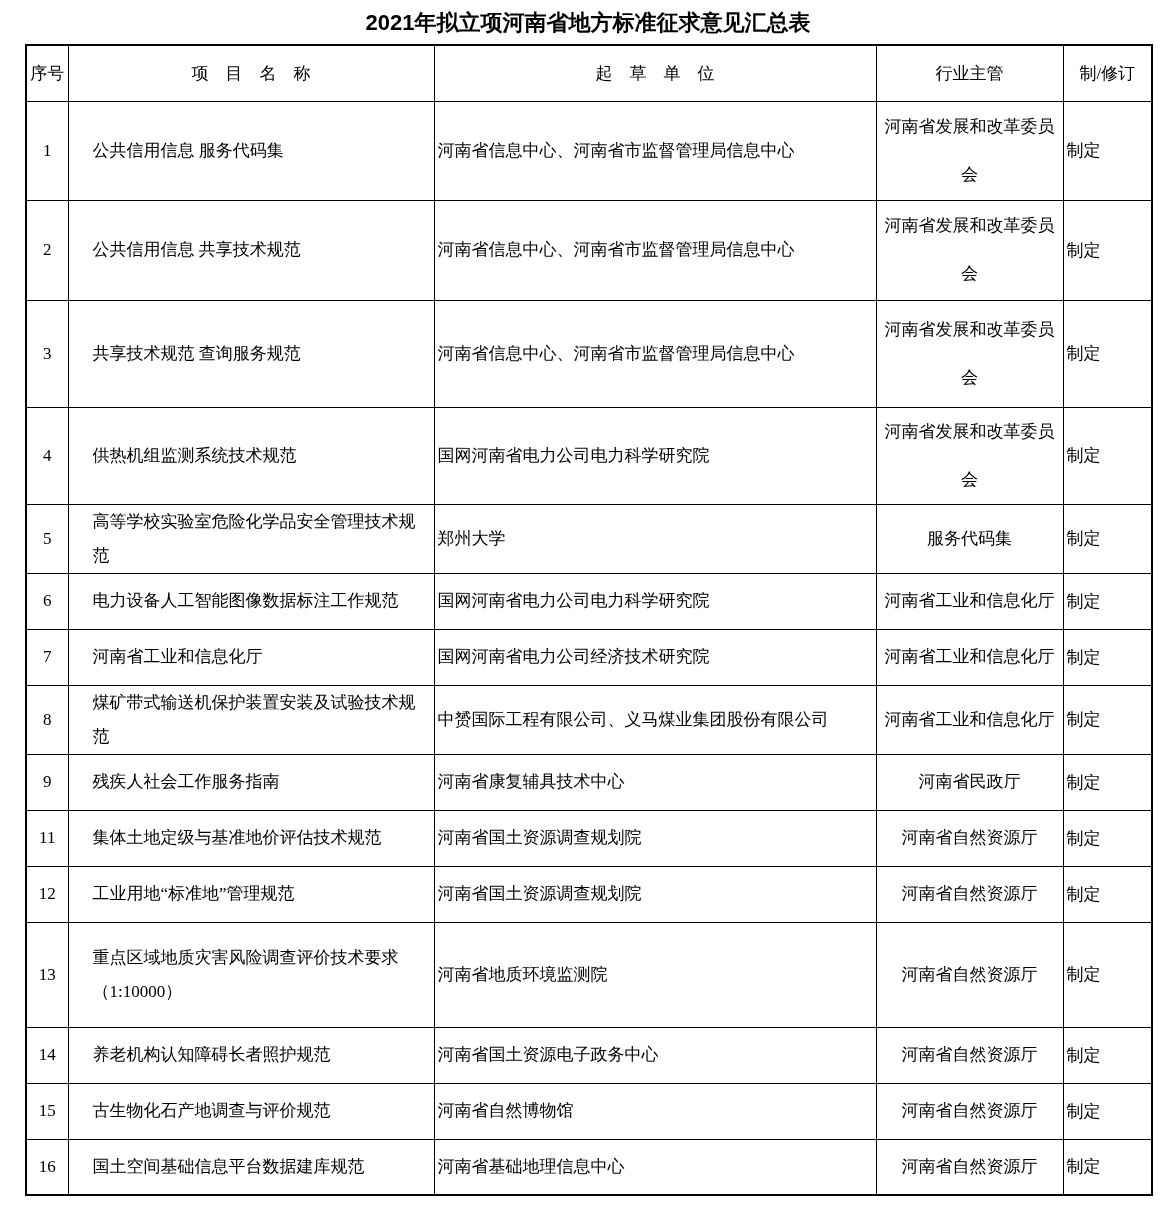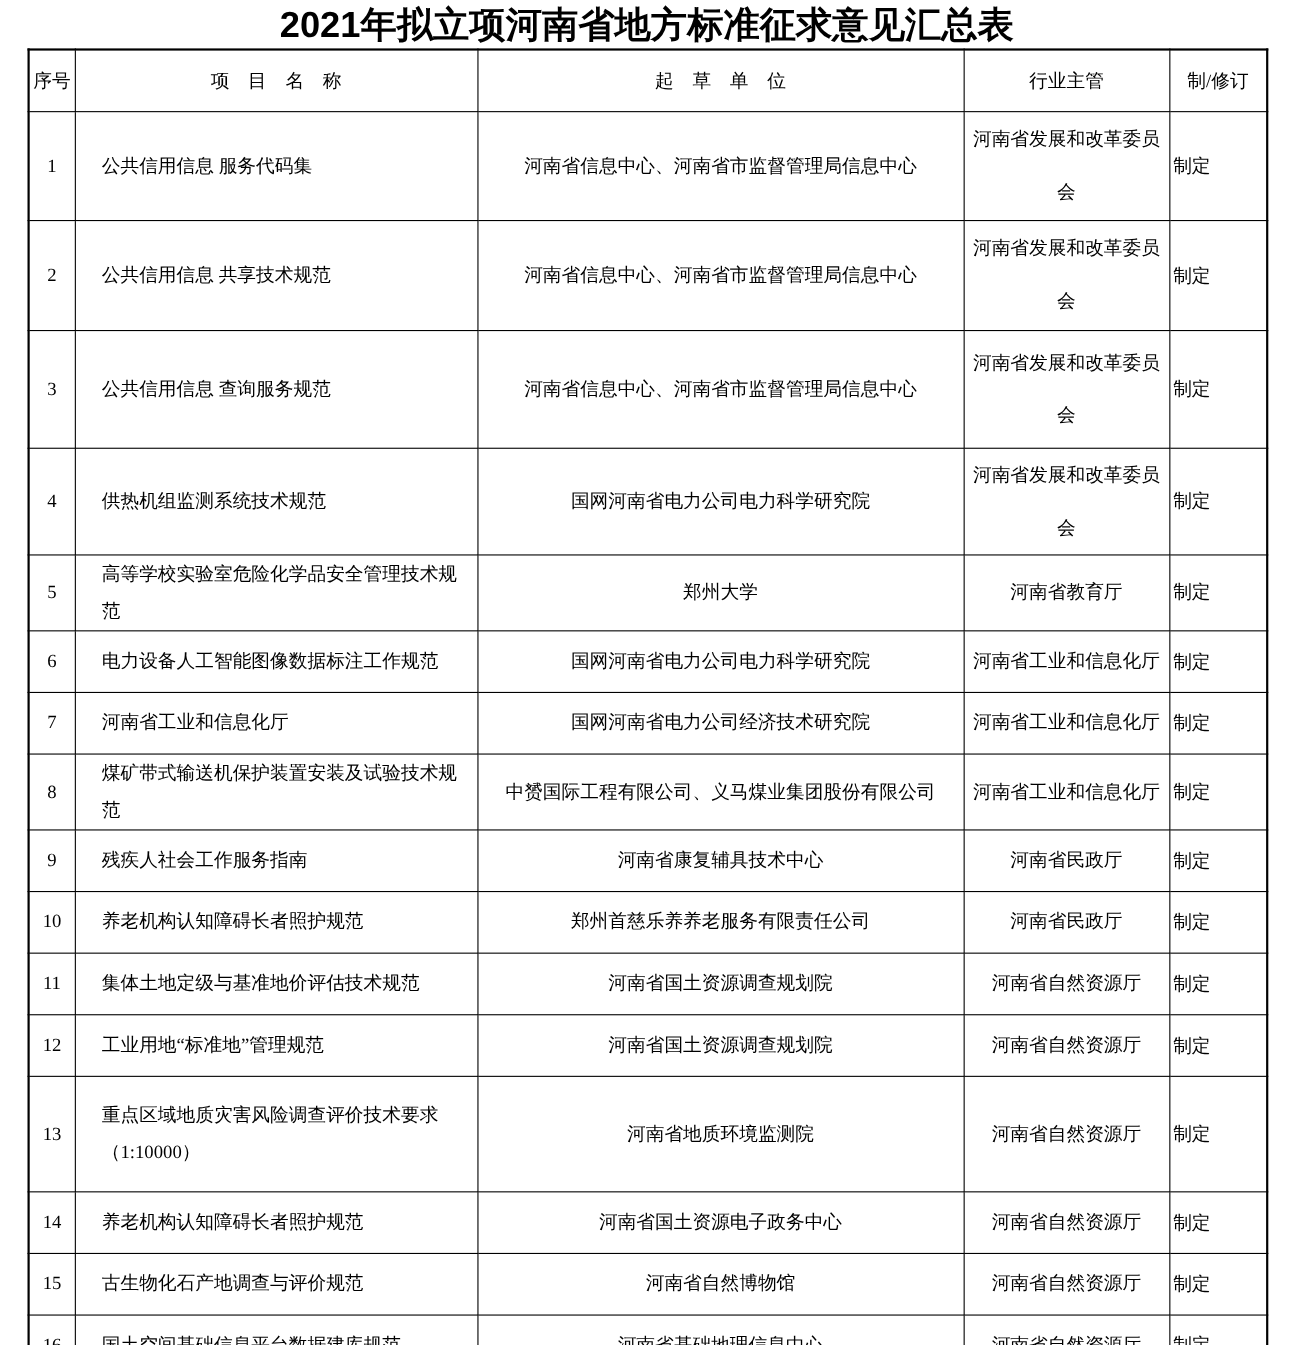--- a/index.html
+++ b/index.html
@@ -14,21 +14,21 @@
   }
   .page {
     padding: 1px 0 0 25px;
   }
   .title {
     width: 1126px;
     margin: 0;
     padding: 0;
     font-family: "Liberation Sans", sans-serif;
     font-weight: bold;
-    font-size: 33px;
+    font-size: 22px;
     line-height: 43px;
     text-align: center;
     letter-spacing: 0px;
     white-space: nowrap;
   }
   table.std-table {
     border-collapse: collapse;
     table-layout: fixed;
     width: 1126px;
     border: 2px solid #000000;
@@ -38,21 +38,21 @@
     padding: 0 3px;
     vertical-align: middle;
     font-size: 17px;
     font-weight: normal;
     overflow: hidden;
   }
   thead tr { height: 56px; }
   th { text-align: center; }
   .c-no   { text-align: center; }
   .c-name { text-align: left; line-height: 34px; padding-left: 24px; }
-  .c-unit { text-align: center; line-height: 34px; }
+  .c-unit { text-align: left; line-height: 34px; }
   .c-dept { text-align: center; line-height: 48px; padding: 0 1px; }
   .c-type { text-align: left; }
 </style>
 </head>
 <body>
 
 <div class="page">
   <h1 class="title">2021年拟立项河南省地方标准征求意见汇总表</h1>
 
   <table class="std-table">
@@ -82,37 +82,37 @@
   </tr>
         <tr style="height: 100px;">
     <td class="c-no">2</td>
     <td class="c-name">公共信用信息 共享技术规范</td>
     <td class="c-unit">河南省信息中心、河南省市监督管理局信息中心</td>
     <td class="c-dept">河南省发展和改革委员会</td>
     <td class="c-type">制定</td>
   </tr>
         <tr style="height: 107px;">
     <td class="c-no">3</td>
-    <td class="c-name">公共信用信息 查询服务规范</td>
+    <td class="c-name">共享技术规范 查询服务规范</td>
     <td class="c-unit">河南省信息中心、河南省市监督管理局信息中心</td>
     <td class="c-dept">河南省发展和改革委员会</td>
     <td class="c-type">制定</td>
   </tr>
         <tr style="height: 96px;">
     <td class="c-no">4</td>
     <td class="c-name">供热机组监测系统技术规范</td>
     <td class="c-unit">国网河南省电力公司电力科学研究院</td>
     <td class="c-dept">河南省发展和改革委员会</td>
     <td class="c-type">制定</td>
   </tr>
         <tr style="height: 56px;">
     <td class="c-no">5</td>
     <td class="c-name">高等学校实验室危险化学品安全管理技术规范</td>
     <td class="c-unit">郑州大学</td>
-    <td class="c-dept">河南省教育厅</td>
+    <td class="c-dept">服务代码集</td>
     <td class="c-type">制定</td>
   </tr>
         <tr style="height: 56px;">
     <td class="c-no">6</td>
     <td class="c-name">电力设备人工智能图像数据标注工作规范</td>
     <td class="c-unit">国网河南省电力公司电力科学研究院</td>
     <td class="c-dept">河南省工业和信息化厅</td>
     <td class="c-type">制定</td>
   </tr>
         <tr style="height: 56px;">
@@ -126,27 +126,20 @@
     <td class="c-no">8</td>
     <td class="c-name">煤矿带式输送机保护装置安装及试验技术规范</td>
     <td class="c-unit">中赟国际工程有限公司、义马煤业集团股份有限公司</td>
     <td class="c-dept">河南省工业和信息化厅</td>
     <td class="c-type">制定</td>
   </tr>
         <tr style="height: 56px;">
     <td class="c-no">9</td>
     <td class="c-name">残疾人社会工作服务指南</td>
     <td class="c-unit">河南省康复辅具技术中心</td>
-    <td class="c-dept">河南省民政厅</td>
-    <td class="c-type">制定</td>
-  </tr>
-        <tr style="height: 56px;">
-    <td class="c-no">10</td>
-    <td class="c-name">养老机构认知障碍长者照护规范</td>
-    <td class="c-unit">郑州首慈乐养养老服务有限责任公司</td>
     <td class="c-dept">河南省民政厅</td>
     <td class="c-type">制定</td>
   </tr>
         <tr style="height: 56px;">
     <td class="c-no">11</td>
     <td class="c-name">集体土地定级与基准地价评估技术规范</td>
     <td class="c-unit">河南省国土资源调查规划院</td>
     <td class="c-dept">河南省自然资源厅</td>
     <td class="c-type">制定</td>
   </tr>

